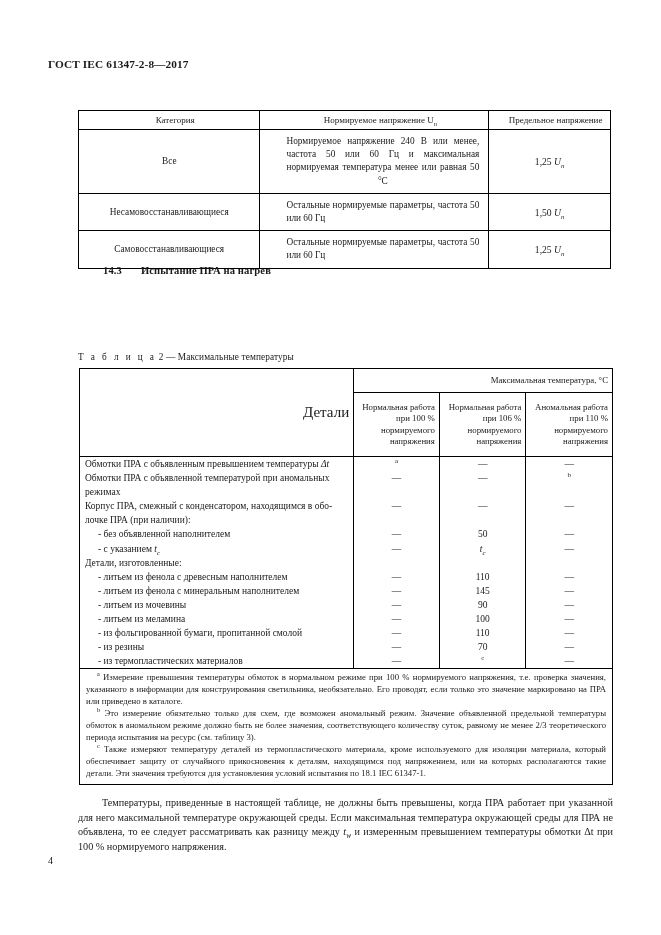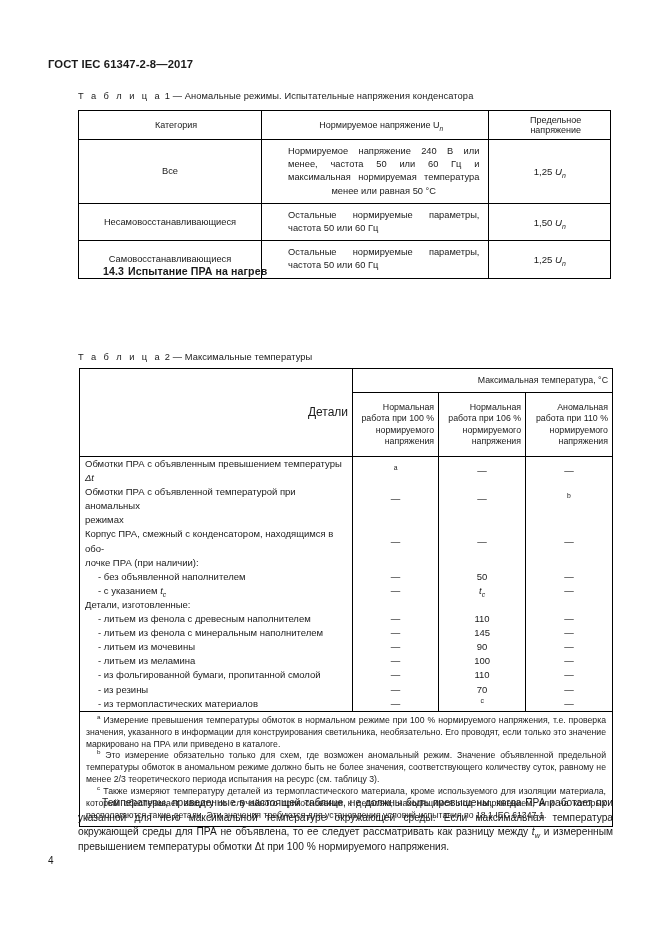--- a/index.html
+++ b/index.html
@@ -14,20 +14,21 @@
     color: #1a1a1a;
     position: relative;
     overflow: hidden;
   }
   .page {
     position: absolute;
     left: 0; top: 0;
     width: 661px;
     height: 767px;
     box-sizing: border-box;
+    font-family: Liberation Serif, serif;
   }
 
   
   .runhead {
     position: absolute;
     left: 48px;
     top: 58px;
     width: 565px;
     font-size: 11.3px;
     font-weight: bold;
@@ -67,21 +68,21 @@
     letter-spacing: 2.2px;
   }
 
   .hd3 {
     position: absolute;
     font-size: 10.6px;
     font-weight: bold;
     letter-spacing: 0.1px;
   }
   .hd3 .num {
-    margin-right: 4px;
+    margin-right: 19px;
   }
 
   .folio {
     position: absolute;
     left: 48px;
     top: 855px;
     font-size: 10px;
   }
 
   
@@ -140,21 +141,21 @@
     top: 368px;
     width: 534px;
   }
   #table2 th {
     text-align: right;
     font-size: 8.8px;
     line-height: 11.4px;
     padding: 3px 4px;
   }
   #table2 th.details {
-    font-size: 12px;
+    font-size: 15px;
   }
   #table2 td.lbl {
     text-align: left;
     padding: 0 4px 0 5px;
     font-size: 9.5px;
     line-height: 14.1px;
     height: 14.1px;
   }
   #table2 td.val {
     text-align: center;
@@ -191,25 +192,20 @@
   .it { font-style: italic; }
   .li { display: inline-block; width: 13px; }
 </style>
 </head>
 <body>
 
 <div class="page">
 
   <div class="runhead">ГОСТ IEC 61347-2-8—2017</div>
 
-  <div class="caption" style="left:78px; top:91px;">
-    <span class="sp">Т а б л и ц а</span>
-    <span>1</span>
-    <span>— Аномальные режимы. Испытательные напряжения конденсатора</span>
-  </div>
 
   <table id="table1" class="t-outer">
     <thead>
       <tr>
         <th style="width:175px;">Категория</th>
         <th style="width:242px;"><span>Нормируемое напряжение U</span><span class="sub it">n</span></th>
         <th style="width:116px;">Предельное напряжение</th>
       </tr>
     </thead>
     <tbody>

